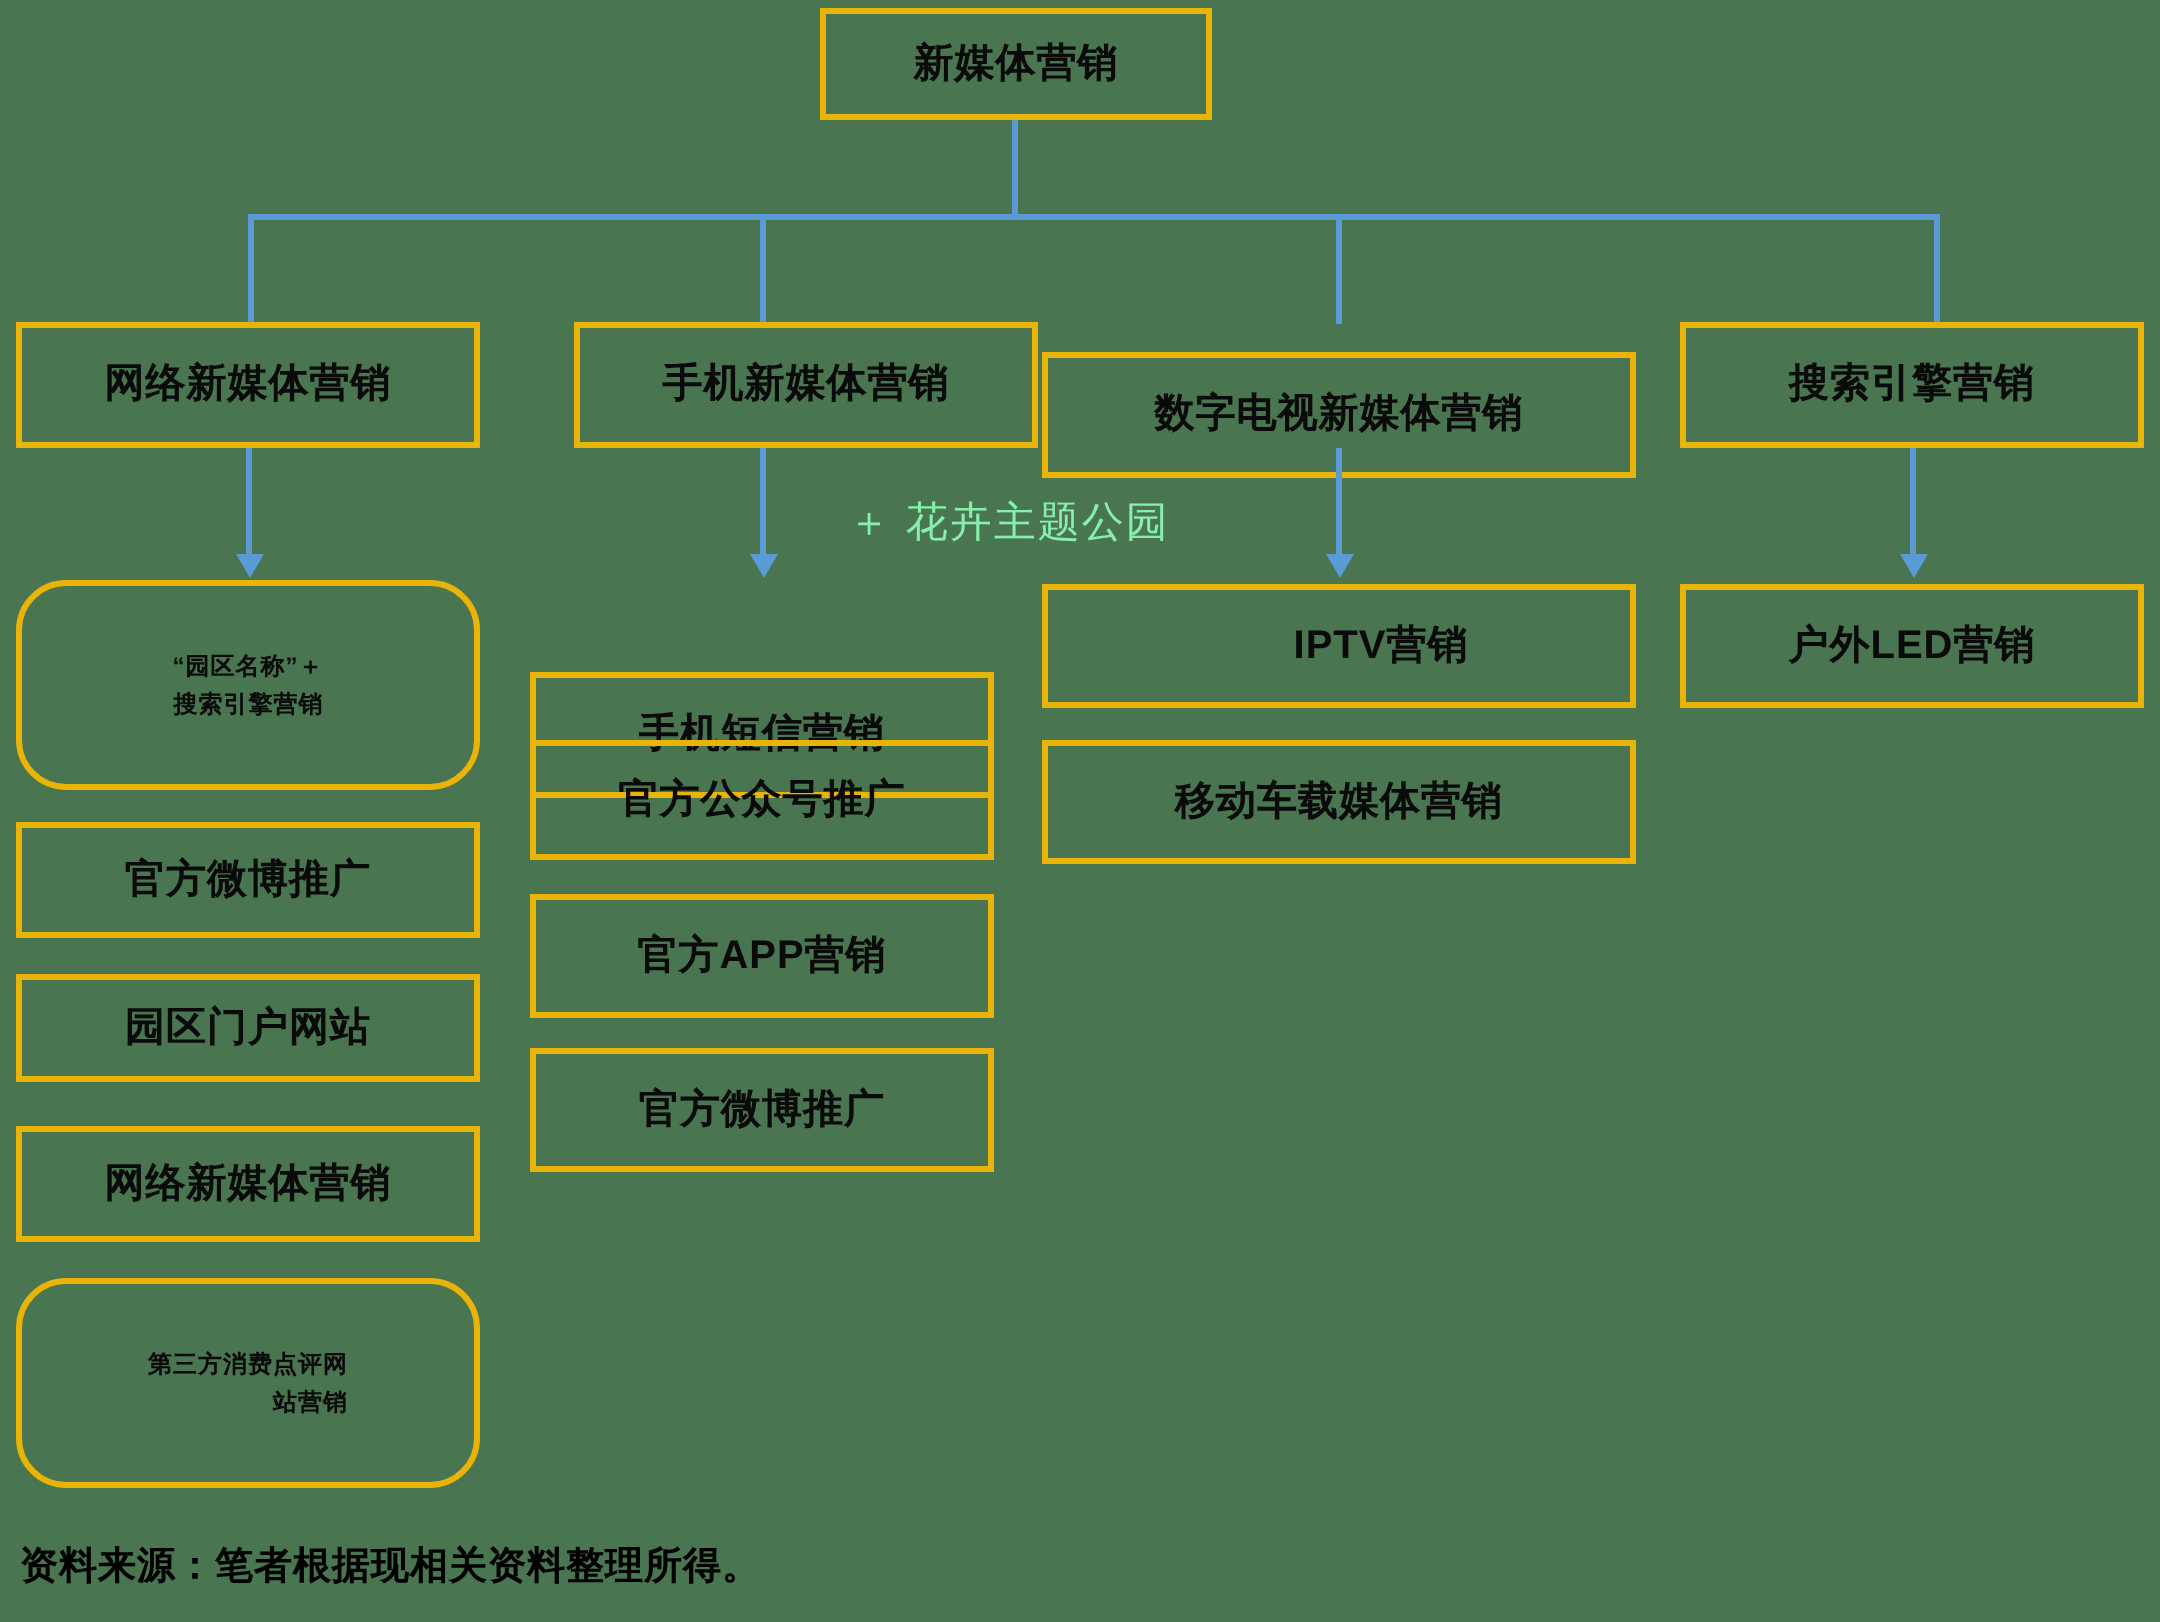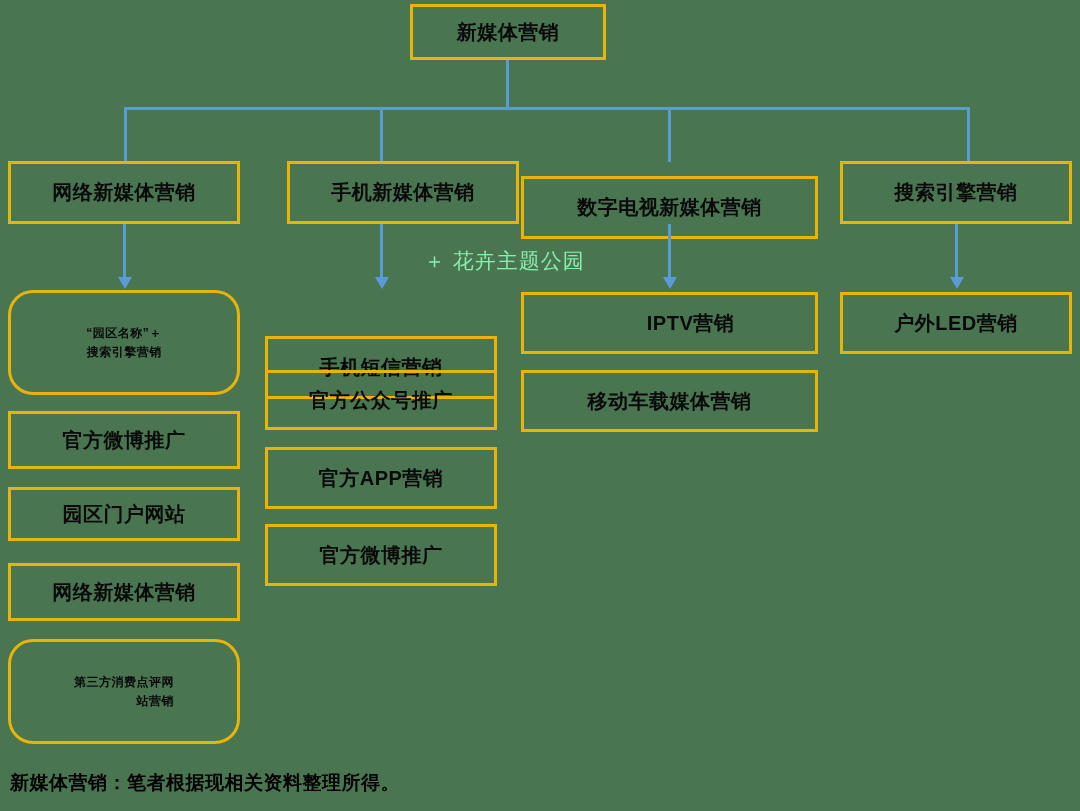--- a/index.html
+++ b/index.html
@@ -163,16 +163,16 @@
   </div>
   <div class="node" style="left:521px; top:370px; width:297px; height:62px;">
     <span>移动车载媒体营销</span>
   </div>
 
   <div class="node" style="left:840px; top:292px; width:232px; height:62px;">
     <span>户外LED营销</span>
   </div>
 
   <div class="footer-note" style="left:10px; top:770px;">
-    <span>新媒体营销：笔者根据现相关资料整理所得。</span>
+    <span>资料来源：笔者根据现相关资料整理所得。</span>
   </div>
 
 </div>
 
 </body></html>

